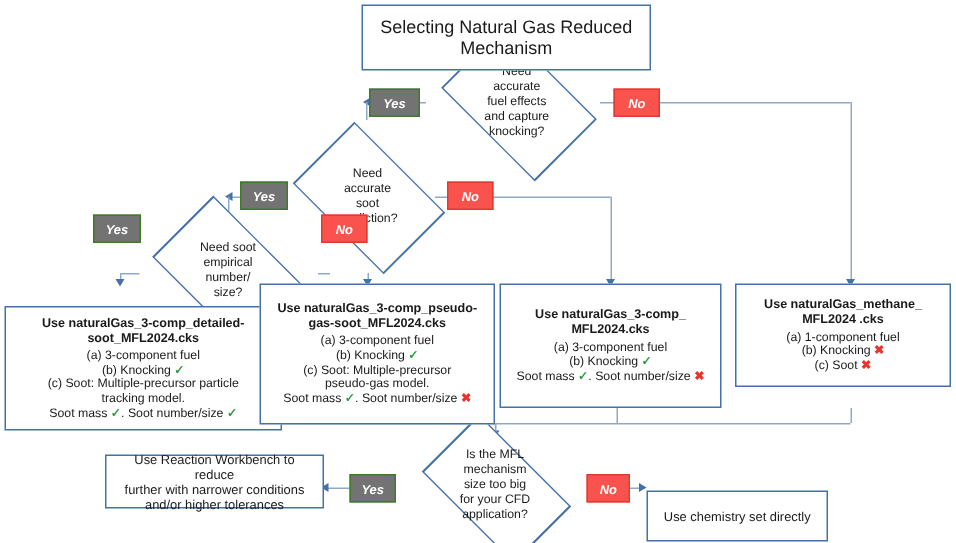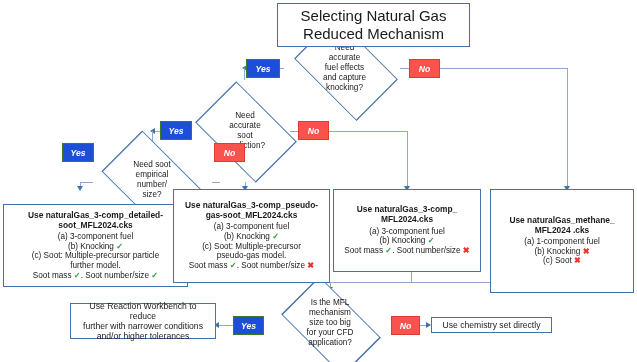--- a/index.html
+++ b/index.html
@@ -25,23 +25,22 @@
     background: #ffffff;
     display: flex;
     flex-direction: column;
     align-items: center;
     justify-content: center;
     text-align: center;
     line-height: 1.18;
     z-index: 3;
   }
   .title-box {
-    font-size: 15px;
+    font-size: 12px;
     padding: 21px 6px;
-    margin-left: 36px;
   }
   .result-box {
     font-size: 8.2px;
     padding: 3px 4px;
   }
   .result-box .hdr {
     font-weight: bold;
     font-size: 8.4px;
     margin-bottom: 1.5px;
   }
@@ -89,21 +88,21 @@
     display: flex;
     align-items: center;
     justify-content: center;
     font-style: italic;
     font-weight: bold;
     font-size: 8.6px;
     color: #ffffff;
     z-index: 6;
   }
   .tag-yes {
-    background: #1d4ed8;
+    background: #737373;
     border: 1px solid #3f7a28;
   }
   .tag-no {
     background: #fa524c;
     border: 1px solid #e03a33;
   }
   .ln-h, .ln-v {
     position: absolute;
     background: #8ea9c9;
     z-index: 1;
@@ -228,21 +227,21 @@
   <div class="tag tag-no" style="left:214px; top:143px; width:31px; height:19px;">No</div>
 
   <div class="node result-box" style="left:3px; top:204px; width:185px; height:83px;">
     <div class="hdr">
       <div class="ln">Use naturalGas_3-comp_detailed-</div>
       <div class="ln">soot_MFL2024.cks</div>
     </div>
     <div class="ln">(a) 3-component fuel</div>
     <div class="ln">(b) Knocking <span class="chk">✓</span></div>
     <div class="ln">(c) Soot: Multiple-precursor particle</div>
-    <div class="ln">further model.</div>
+    <div class="ln">tracking model.</div>
     <div class="ln">Soot mass <span class="chk">✓</span>. Soot number/size <span class="chk">✓</span></div>
   </div>
 
   <div class="node result-box" style="left:173px; top:189px; width:157px; height:94px;">
     <div class="hdr">
       <div class="ln">Use naturalGas_3-comp_pseudo-</div>
       <div class="ln">gas-soot_MFL2024.cks</div>
     </div>
     <div class="ln">(a) 3-component fuel</div>
     <div class="ln">(b) Knocking <span class="chk">✓</span></div>
@@ -254,21 +253,21 @@
   <div class="node result-box" style="left:333px; top:189px; width:148px; height:83px;">
     <div class="hdr">
       <div class="ln">Use naturalGas_3-comp_</div>
       <div class="ln">MFL2024.cks</div>
     </div>
     <div class="ln">(a) 3-component fuel</div>
     <div class="ln">(b) Knocking <span class="chk">✓</span></div>
     <div class="ln">Soot mass <span class="chk">✓</span>. Soot number/size <span class="xmk">✖</span></div>
   </div>
 
-  <div class="node result-box" style="left:490px; top:189px; width:144px; height:104px;">
+  <div class="node result-box" style="left:490px; top:189px; width:144px; height:69px;">
     <div class="hdr">
       <div class="ln">Use naturalGas_methane_</div>
       <div class="ln">MFL2024 .cks</div>
     </div>
     <div class="ln">(a) 1-component fuel</div>
     <div class="ln">(b) Knocking <span class="xmk">✖</span></div>
     <div class="ln">(c) Soot <span class="xmk">✖</span></div>
   </div>
 
   <div class="diamond" style="left:269px; top:287px; width:122px; height:75px;">
@@ -285,17 +284,17 @@
   </div>
   <div class="tag tag-yes" style="left:233px; top:316px; width:31px; height:19px;">Yes</div>
   <div class="tag tag-no" style="left:391px; top:316px; width:29px; height:19px;">No</div>
 
   <div class="node plain-box" style="left:70px; top:303px; width:146px; height:36px;">
     <div>Use Reaction Workbench to reduce</div>
     <div>further with narrower conditions</div>
     <div>and/or higher tolerances</div>
   </div>
 
-  <div class="node plain-box" style="left:431px; top:317px; width:121px; height:16px;text-align:right;">
+  <div class="node plain-box" style="left:431px; top:327px; width:121px; height:34px;text-align:right;">
     <div>Use chemistry set directly</div>
   </div>
 
 </div>
 
 </body></html>

